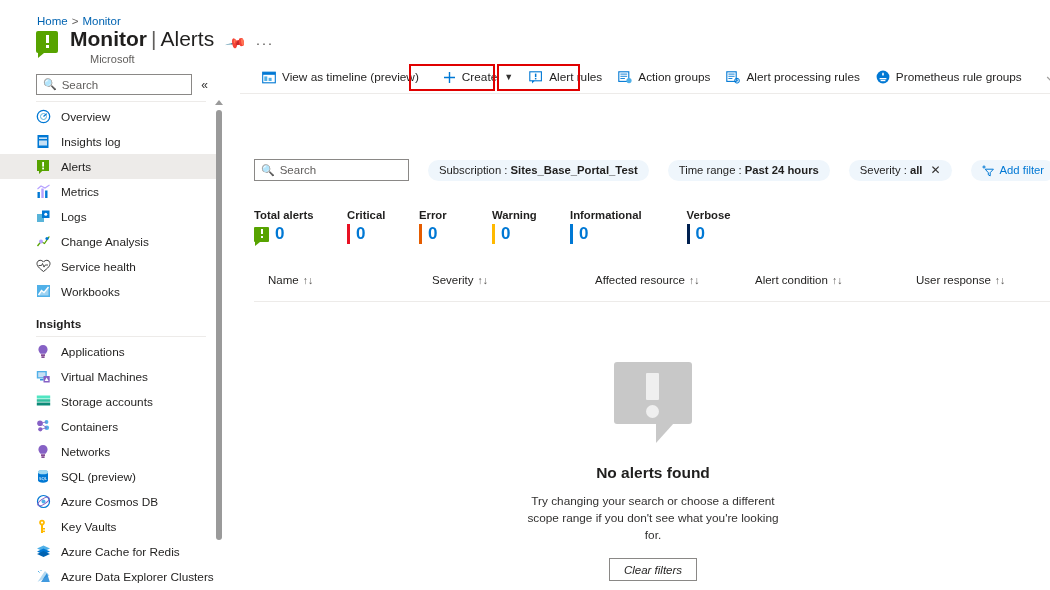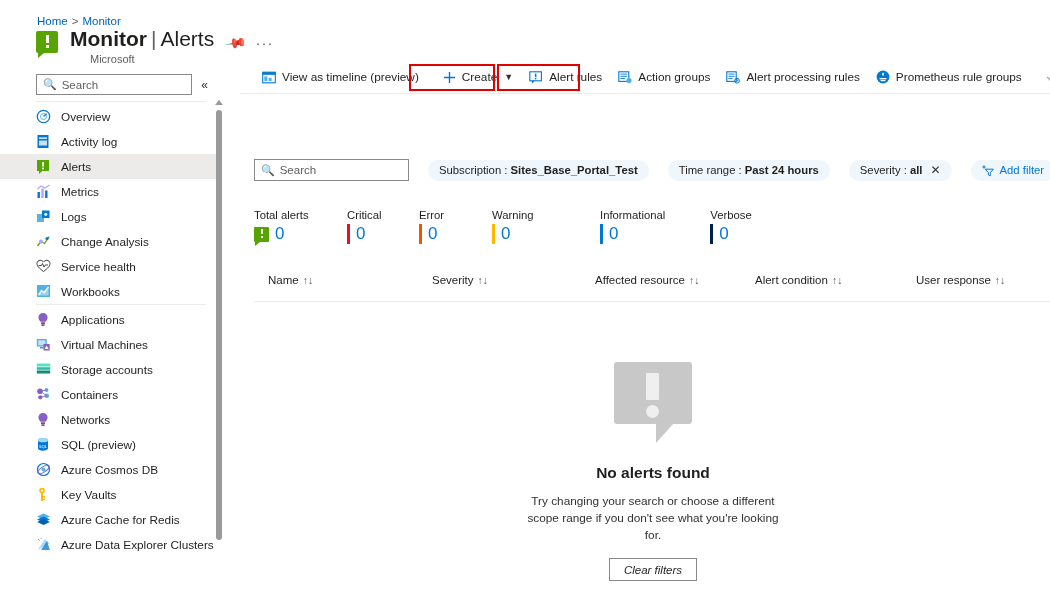--- a/index.html
+++ b/index.html
@@ -127,21 +127,21 @@
     height: 21px; background: #eff6fc; border-radius: 11px; display: flex; align-items: center;
     padding: 0 11px; font-size: 11.3px; color: #201f1e; margin-left: 19px; cursor: pointer; white-space: nowrap;
   }
   .pill b { font-weight: 700; margin-left: 3px; }
   .pill .x { margin-left: 8px; font-size: 12px; color: #323130; }
   .pill.addf { color: #0078d4; background: #eff6fc; }
   .pill.addf .plusfil { margin-right: 5px; display: flex; align-items: center; }
 
   
   .counters { position: absolute; left: 14px; top: 147px; display: flex; }
-  .counter { margin-right: 0; }
+  .counter { margin-right: 0; font-weight: bold; }
   .counter .cap { font-size: 11.3px; color: #201f1e; margin-bottom: 3px; }
   .counter .val-row { display: flex; align-items: center; }
   .counter .bar { width: 3px; height: 20px; margin-right: 6px; flex: none; }
   .counter .num { font-size: 17px; color: #0078d4; line-height: 20px; }
   .counter .greenbox {
     width: 15px; height: 15px; background: #57a300; border-radius: 1px; margin-right: 6px;
     position: relative; flex: none;
   }
   .counter .greenbox::before {
     content: ""; position: absolute; left: 6.5px; top: 2.5px; width: 2px; height: 5px; background: #fff;
@@ -229,21 +229,21 @@
               <path d="M7.5 7.5 L10.8 4.6" stroke="#0078d4" stroke-width="1.2"></path>
             </svg></span>
           <span class="lbl">Overview</span>
         </div>
         <div class="side-item">
           <span class="ico"><svg width="14" height="15" viewBox="0 0 14 15">
               <rect x="1.5" y="1" width="11" height="13" fill="#0078d4"></rect>
               <rect x="3" y="3.5" width="8" height="1.3" fill="#fff"></rect>
               <rect x="3" y="6.5" width="8" height="5" fill="#c7e0f4"></rect>
             </svg></span>
-          <span class="lbl">Activity log</span>
+          <span class="lbl">Insights log</span>
         </div>
         <div class="side-item selected">
           <span class="ico"><svg width="14" height="15" viewBox="0 0 14 15">
               <rect x="1" y="1" width="12" height="11" fill="#57a300"></rect>
               <path d="M3 12 l0 3 l3.2 -3 z" fill="#57a300"></path>
               <rect x="6.2" y="3" width="1.8" height="4.6" fill="#fff"></rect>
               <rect x="6.2" y="8.6" width="1.8" height="1.8" fill="#fff"></rect>
             </svg></span>
           <span class="lbl">Alerts</span>
         </div>
@@ -282,20 +282,21 @@
         <div class="side-item">
           <span class="ico"><svg width="15" height="14" viewBox="0 0 15 14">
               <rect x="1" y="1" width="13" height="12" fill="#50b0e8"></rect>
               <path d="M2.5 11 L5.5 6.5 L8 8.5 L12.5 3" fill="none" stroke="#fff" stroke-width="1.4"></path>
               <path d="M2.5 11.5 L5.5 7 L8 9 L12.5 3.5 L12.5 11.5 Z" fill="#fff" opacity="0.45"></path>
             </svg></span>
           <span class="lbl">Workbooks</span>
         </div>
       </div>
 
+    <div class="side-group-title">Insights</div>
     <div class="side-divider" style="margin-top:0"></div>
     <div class="side-list" id="side-insights">
         <div class="side-item">
           <span class="ico"><svg width="14" height="15" viewBox="0 0 14 15">
               <path d="M7 1 C4.3 1 2.4 3 2.4 5.4 C2.4 7.3 3.8 8.6 4.5 9.7 L9.5 9.7 C10.2 8.6 11.6 7.3 11.6 5.4 C11.6 3 9.7 1 7 1 Z" fill="#8661c5"></path>
               <rect x="5" y="10.4" width="4" height="1.4" fill="#68217a"></rect>
               <rect x="5.4" y="12.4" width="3.2" height="1.4" fill="#68217a"></rect>
             </svg></span>
           <span class="lbl">Applications</span>
         </div>
@@ -523,21 +524,21 @@
             <div class="num">0</div>
           </div>
         </div>
         <div class="counter" style="margin-left: 13px; min-width: 60px;">
           <div class="cap">Warning</div>
           <div class="val-row">
             <div class="bar" style="background: rgb(255, 185, 0);"></div>
             <div class="num">0</div>
           </div>
         </div>
-        <div class="counter" style="margin-left: 48px; min-width: 60px;">
+        <div class="counter" style="margin-left: 18px; min-width: 60px;">
           <div class="cap">Informational</div>
           <div class="val-row">
             <div class="bar" style="background: rgb(0, 120, 212);"></div>
             <div class="num">0</div>
           </div>
         </div>
         <div class="counter" style="margin-left: 45px; min-width: 60px;">
           <div class="cap">Verbose</div>
           <div class="val-row">
             <div class="bar" style="background: rgb(0, 32, 80);"></div>

